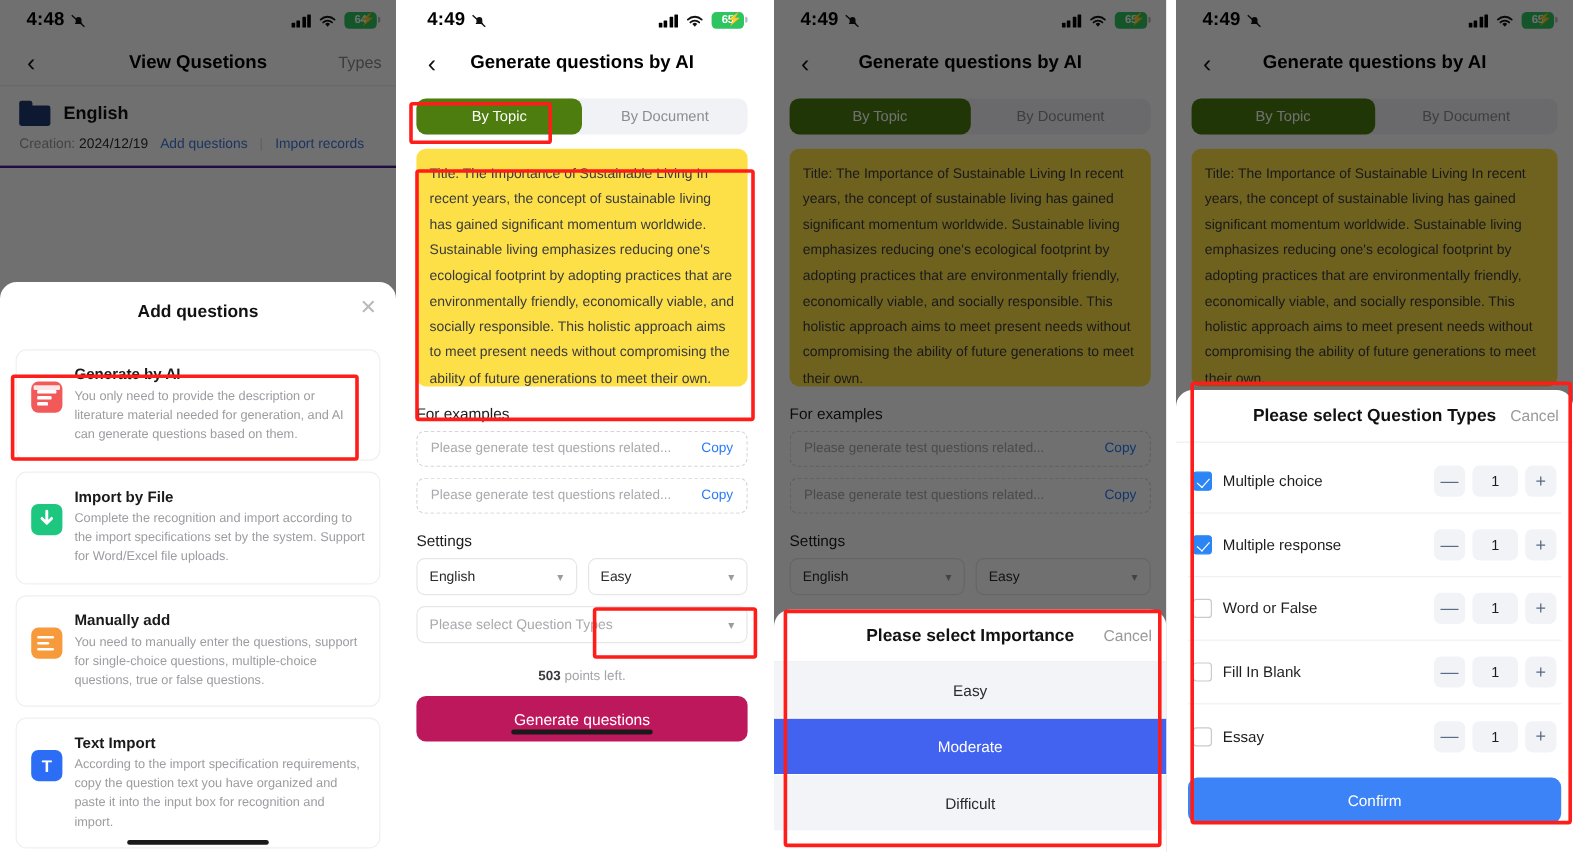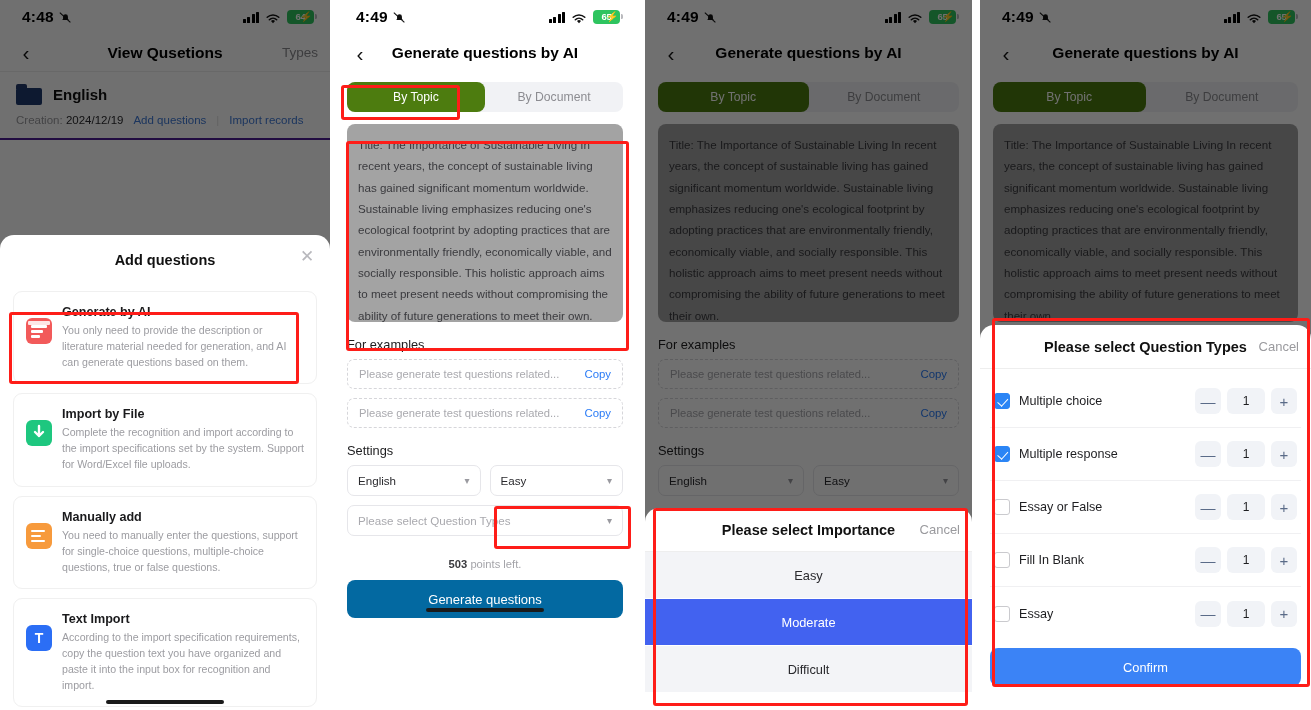--- a/index.html
+++ b/index.html
@@ -141,42 +141,42 @@
   .tabs {
     margin: 10px 13px 0 13px; height: 30px; border-radius: 8px; background: #f1f2f5;
     display: flex; position: relative;
   }
   .tab {
     flex: 1; display: flex; align-items: center; justify-content: center;
     font-size: 12.2px; color: #8c8c91; border-radius: 8px;
   }
   .tab.active { background: #4d7c0f; color: #fff; }
   .textarea-box {
-    margin: 12px 13px 0 13px; background: #a3a3a3; border-radius: 8px;
+    margin: 12px 13px 0 13px; background: #fde047; border-radius: 8px;
     padding: 10px 11px; height: 198px; overflow: hidden;
   }
   .textarea-box p { font-size: 11.6px; line-height: 1.84; color: #3a3a3e; }
   .sec-title { margin: 15px 13px 7px 13px; font-size: 12.8px; color: #1c1c1e; }
   .example-row {
     margin: 0 13px 9px 13px; height: 30px; border: 1px dashed #d6d6da; border-radius: 7px;
     display: flex; align-items: center; padding: 0 11px;
   }
   .example-ph { flex: 1; font-size: 11.2px; color: #a9a9ae; overflow:hidden; white-space:nowrap; }
   .example-copy { font-size: 11.4px; color: #2b7cf6; text-align: right; }
   .sel-row { display: flex; gap: 9px; margin: 0 13px 9px 13px; }
   .sel {
     flex: 1; height: 31px; border: 1px solid #e6e6ea; border-radius: 7px;
     display: flex; align-items: center; padding: 0 10px; font-size: 11.6px; color: #2a2a2e;
   }
   .sel.ph { color: #a9a9ae; }
   .sel .chev { margin-left: auto; color: #9a9aa0; font-size: 10px; }
   .points { text-align: center; font-size: 11.2px; color: #a4a4a9; margin-top: 22px; }
   .points b { color: #3a3a3e; }
   .gen-btn {
-    margin: 10px 13px 0 13px; height: 38px; border-radius: 8px; background: #0369a1;
+    margin: 10px 13px 0 13px; height: 38px; border-radius: 8px; background: #be185d;
     display: flex; align-items: center; justify-content: center;
     color: #fff; font-size: 13px; position: relative; text-align: right;
   }
   .gen-underline {
     position:absolute; bottom: 6px; left: 50%; transform: translateX(-50%);
     width: 118px; height: 4px; border-radius: 3px; background:#1a1a1a;
   }
 
   
   .opt-list { padding: 0 0 10px 0; }
@@ -615,21 +615,21 @@
             <span class="qt-label">Multiple response</span>
             <span class="stepper">
               <span class="st-btn">—</span>
               <span class="st-val">1</span>
               <span class="st-btn">+</span>
             </span>
           </div>
 
           <div class="qt-row">
             <span class="cb"></span>
-            <span class="qt-label">Essay or False</span>
+            <span class="qt-label">Word or False</span>
             <span class="stepper">
               <span class="st-btn">—</span>
               <span class="st-val">1</span>
               <span class="st-btn">+</span>
             </span>
           </div>
 
           <div class="qt-row">
             <span class="cb"></span>
             <span class="qt-label">Fill In Blank</span>

